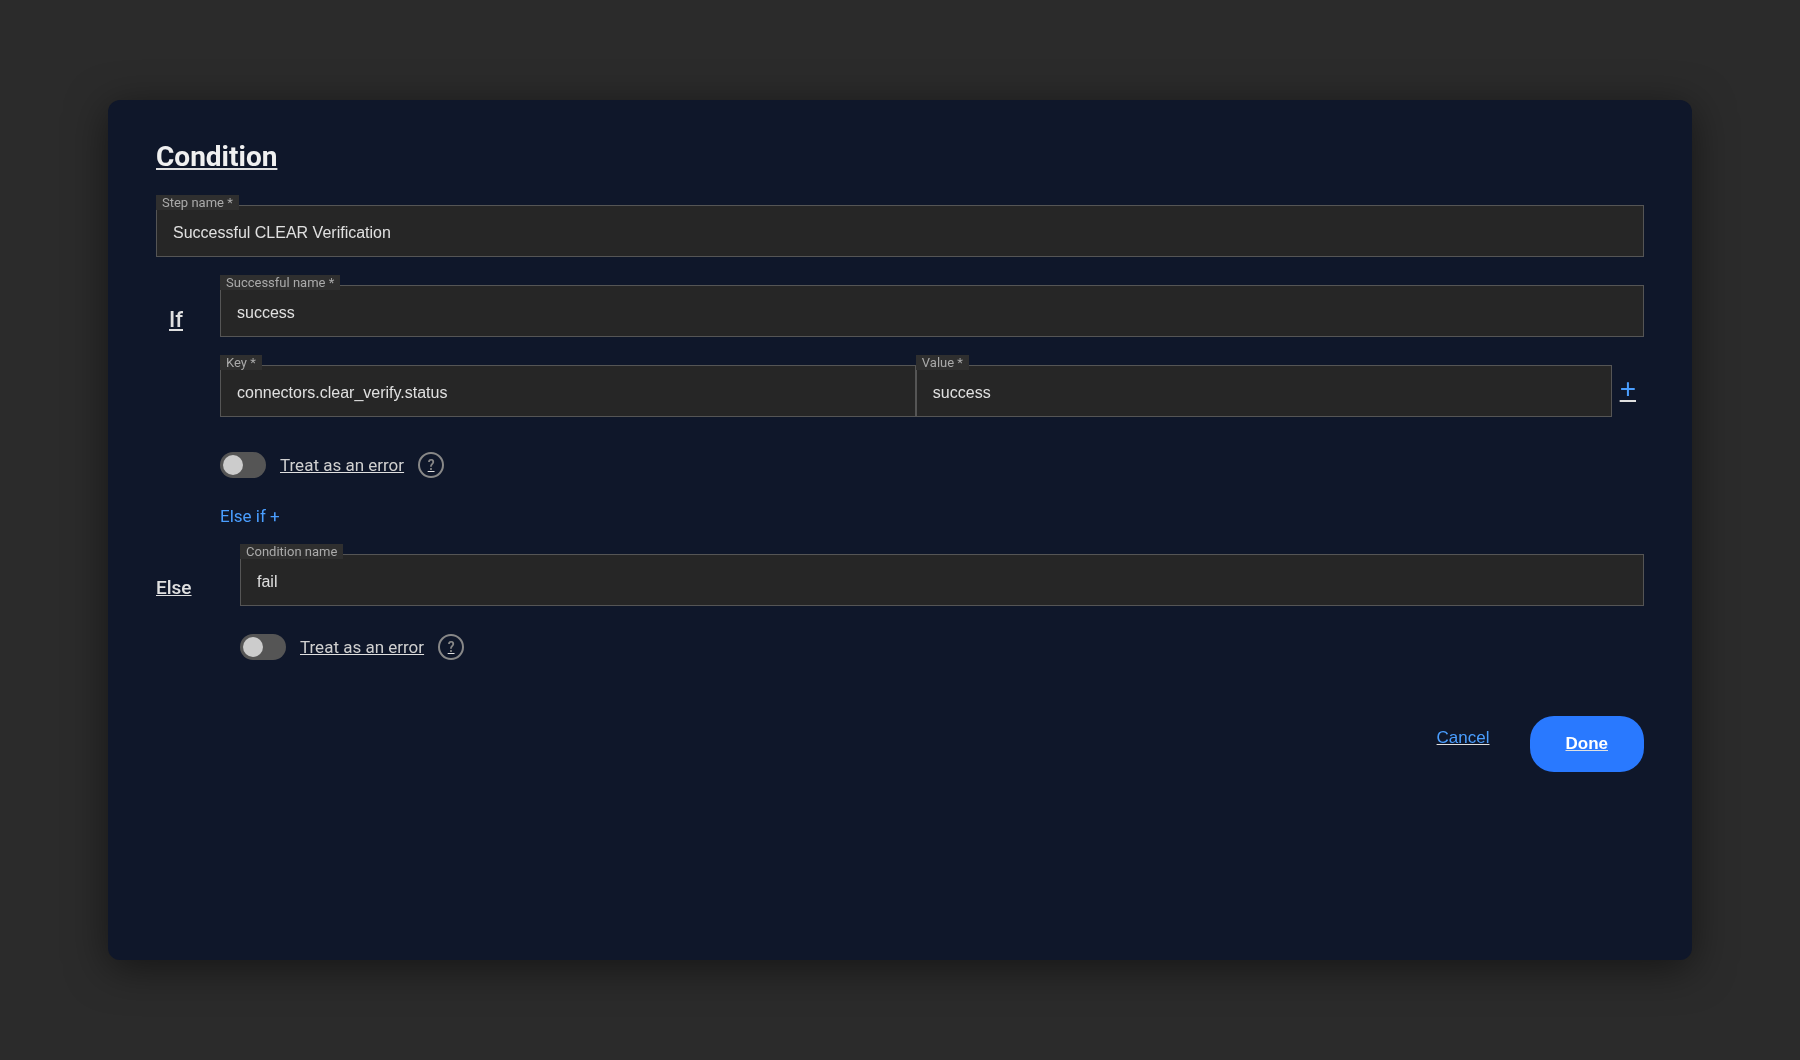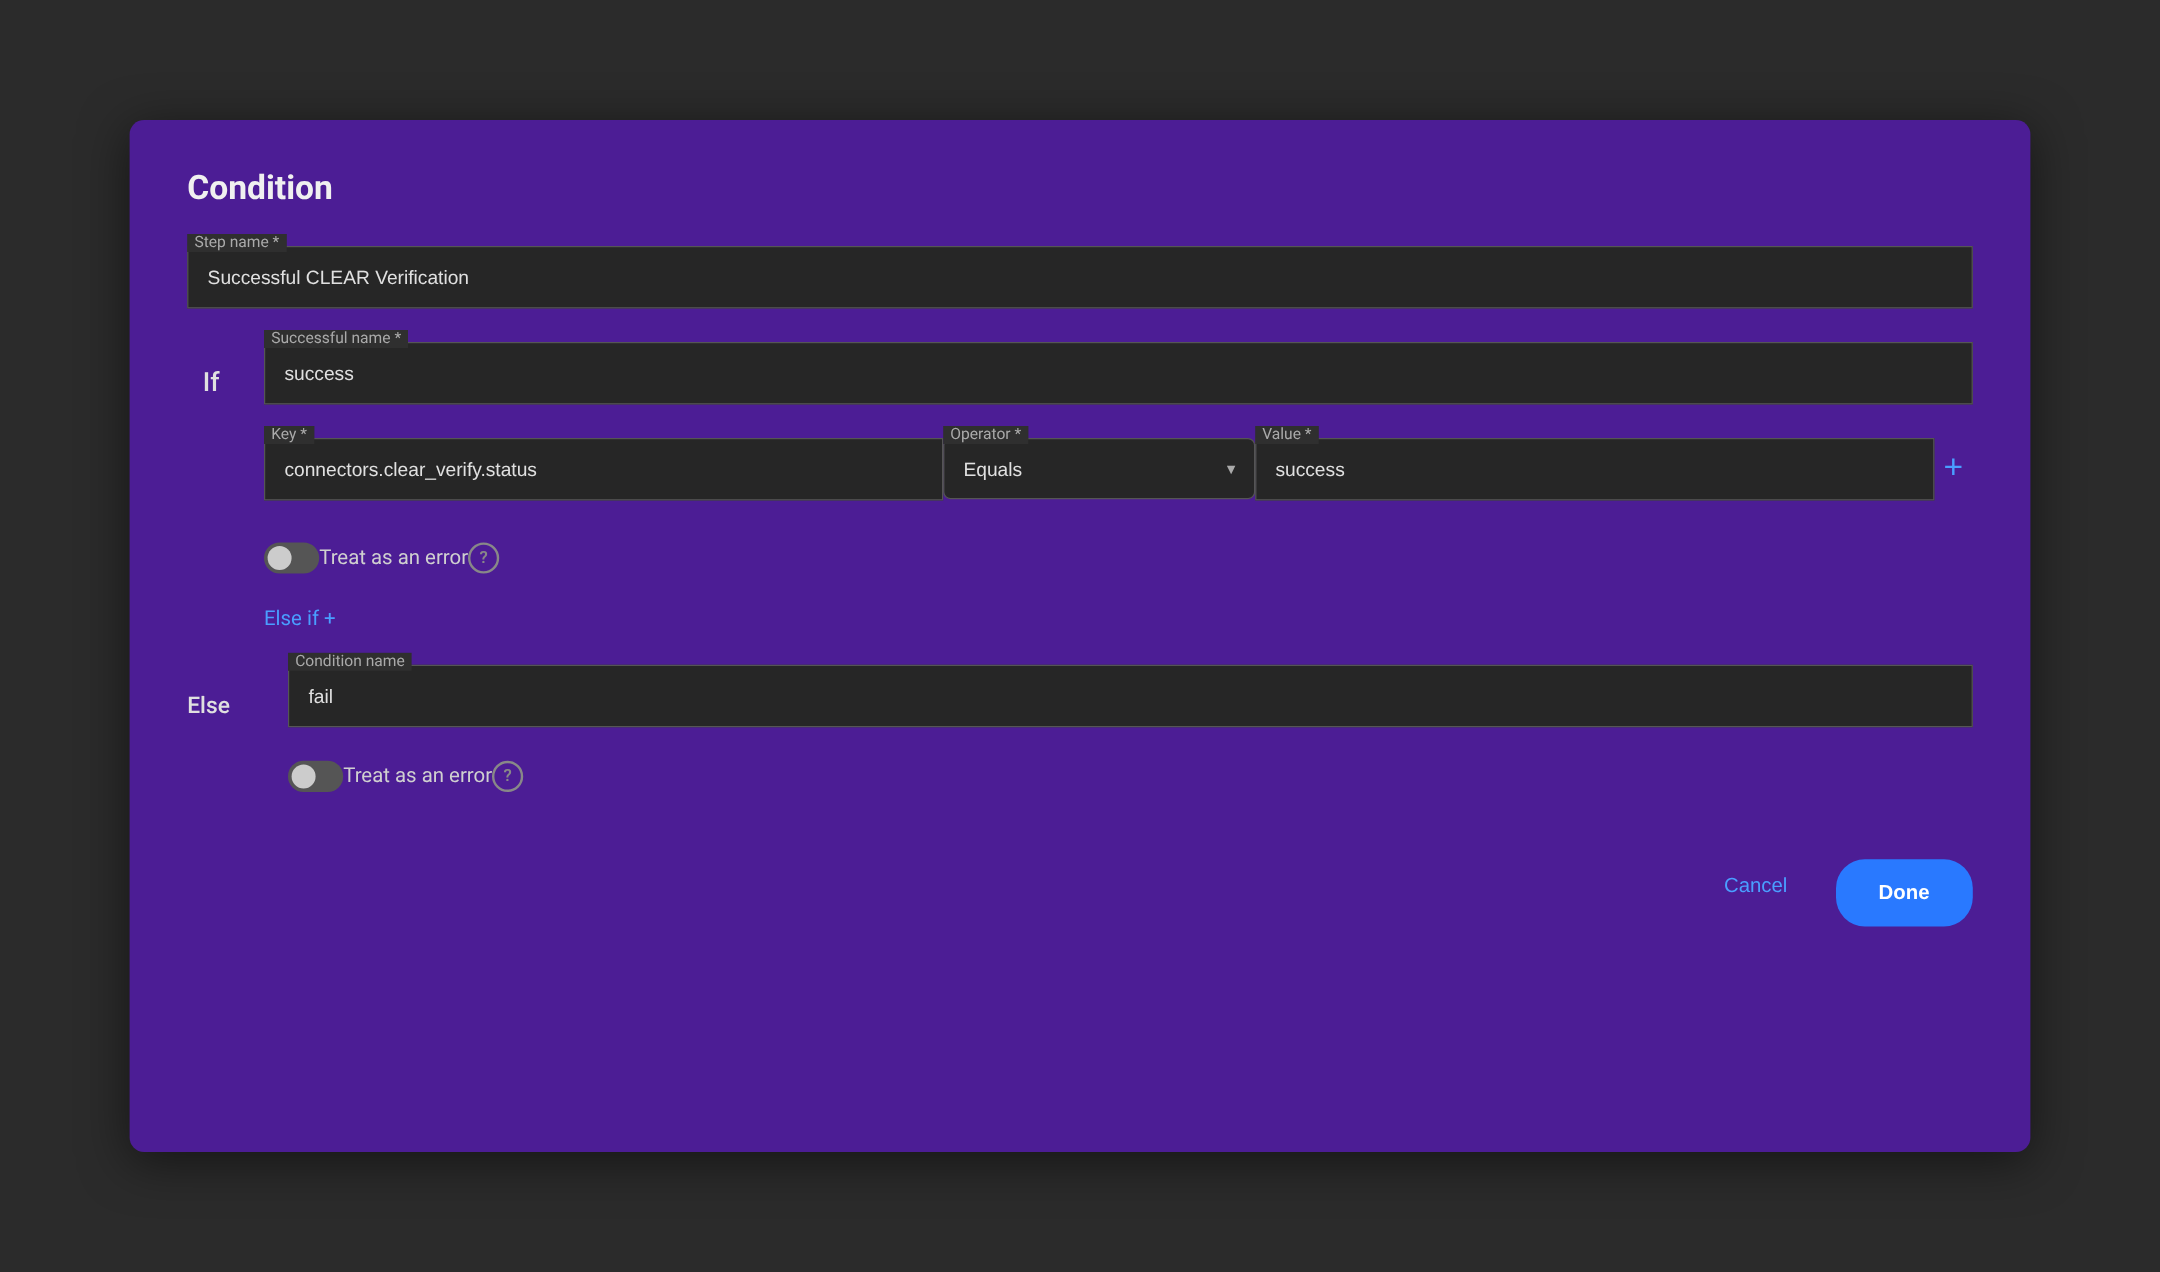--- a/index.html
+++ b/index.html
@@ -13,27 +13,28 @@
       font-family: -apple-system, BlinkMacSystemFont, 'Segoe UI', Roboto, sans-serif;
       color: #e0e0e0;
       width: 1800px;
       height: 1060px;
       display: flex;
       align-items: center;
       justify-content: center;
     }
 
     .modal {
-      background-color: #4c1d95;
+      background-color: #0f172a;
       border-radius: 12px;
       padding: 40px 48px 36px 48px;
       width: 1584px;
       min-height: 860px;
       position: relative;
       box-shadow: 0 8px 40px rgba(0,0,0,0.5);
+      text-decoration: underline;
     }
 
     .modal-title {
       font-size: 28px;
       font-weight: 700;
       color: #f0f0f0;
       margin-bottom: 32px;
     }
 
     .field-group {
@@ -136,20 +137,21 @@
       display: flex;
       align-items: center;
       justify-content: center;
       align-self: center;
       margin-bottom: 4px;
     }
 
     .toggle-row {
       display: flex;
       align-items: center;
+      gap: 14px;
       margin-bottom: 8px;
     }
 
     .toggle {
       position: relative;
       width: 46px;
       height: 26px;
       cursor: pointer;
     }
 
@@ -279,31 +281,20 @@
         <span class="field-label">Successful name *</span>
         <input class="field-input" type="text" value="success" style="">
       </div>
 
       <div class="row-fields">
         <div class="field-group-inline">
           <span class="field-label">Key *</span>
           <input class="field-input" type="text" value="connectors.clear_verify.status" style="">
         </div>
 
-        <div class="field-group-inline operator">
-          <span class="field-label">Operator *</span>
-          <div class="select-wrapper">
-            <select class="field-select">
-              <option>Equals</option>
-              <option>Not Equals</option>
-              <option>Contains</option>
-            </select>
-            <span class="select-arrow">▼</span>
-          </div>
-        </div>
 
         <div class="field-group-inline">
           <span class="field-label">Value *</span>
           <input class="field-input" type="text" value="success" style="">
         </div>
 
         <button class="plus-button">+</button>
       </div>
 
       <div class="toggle-row">

